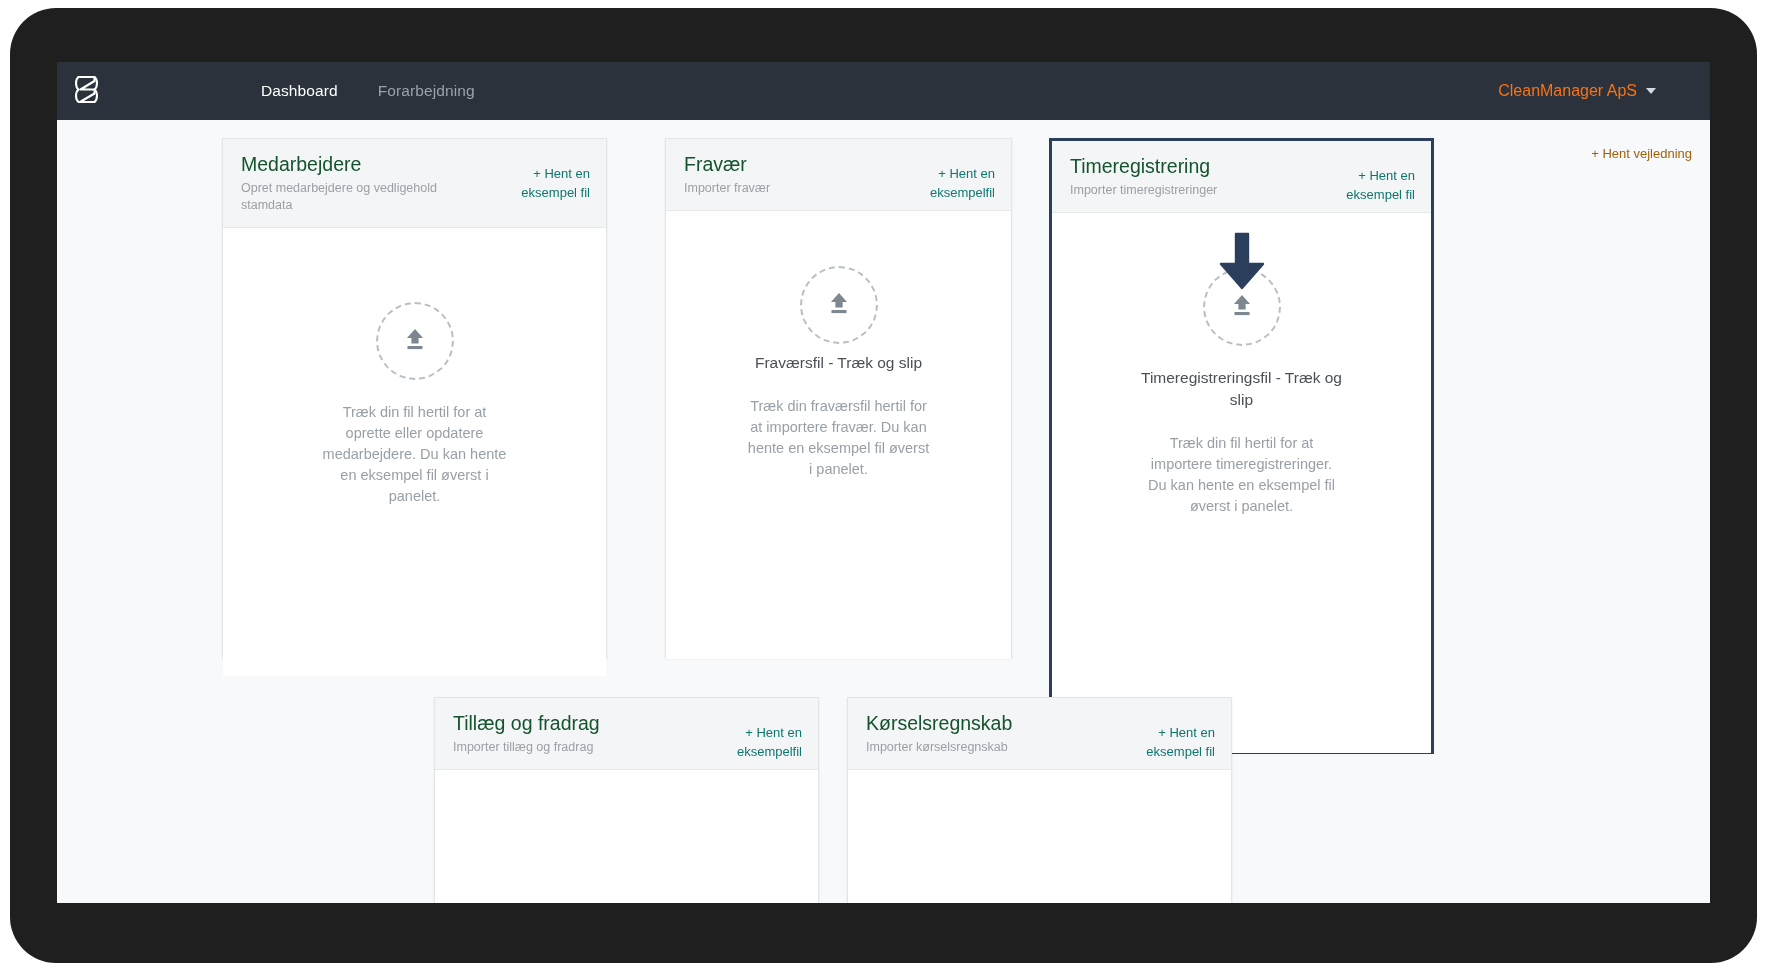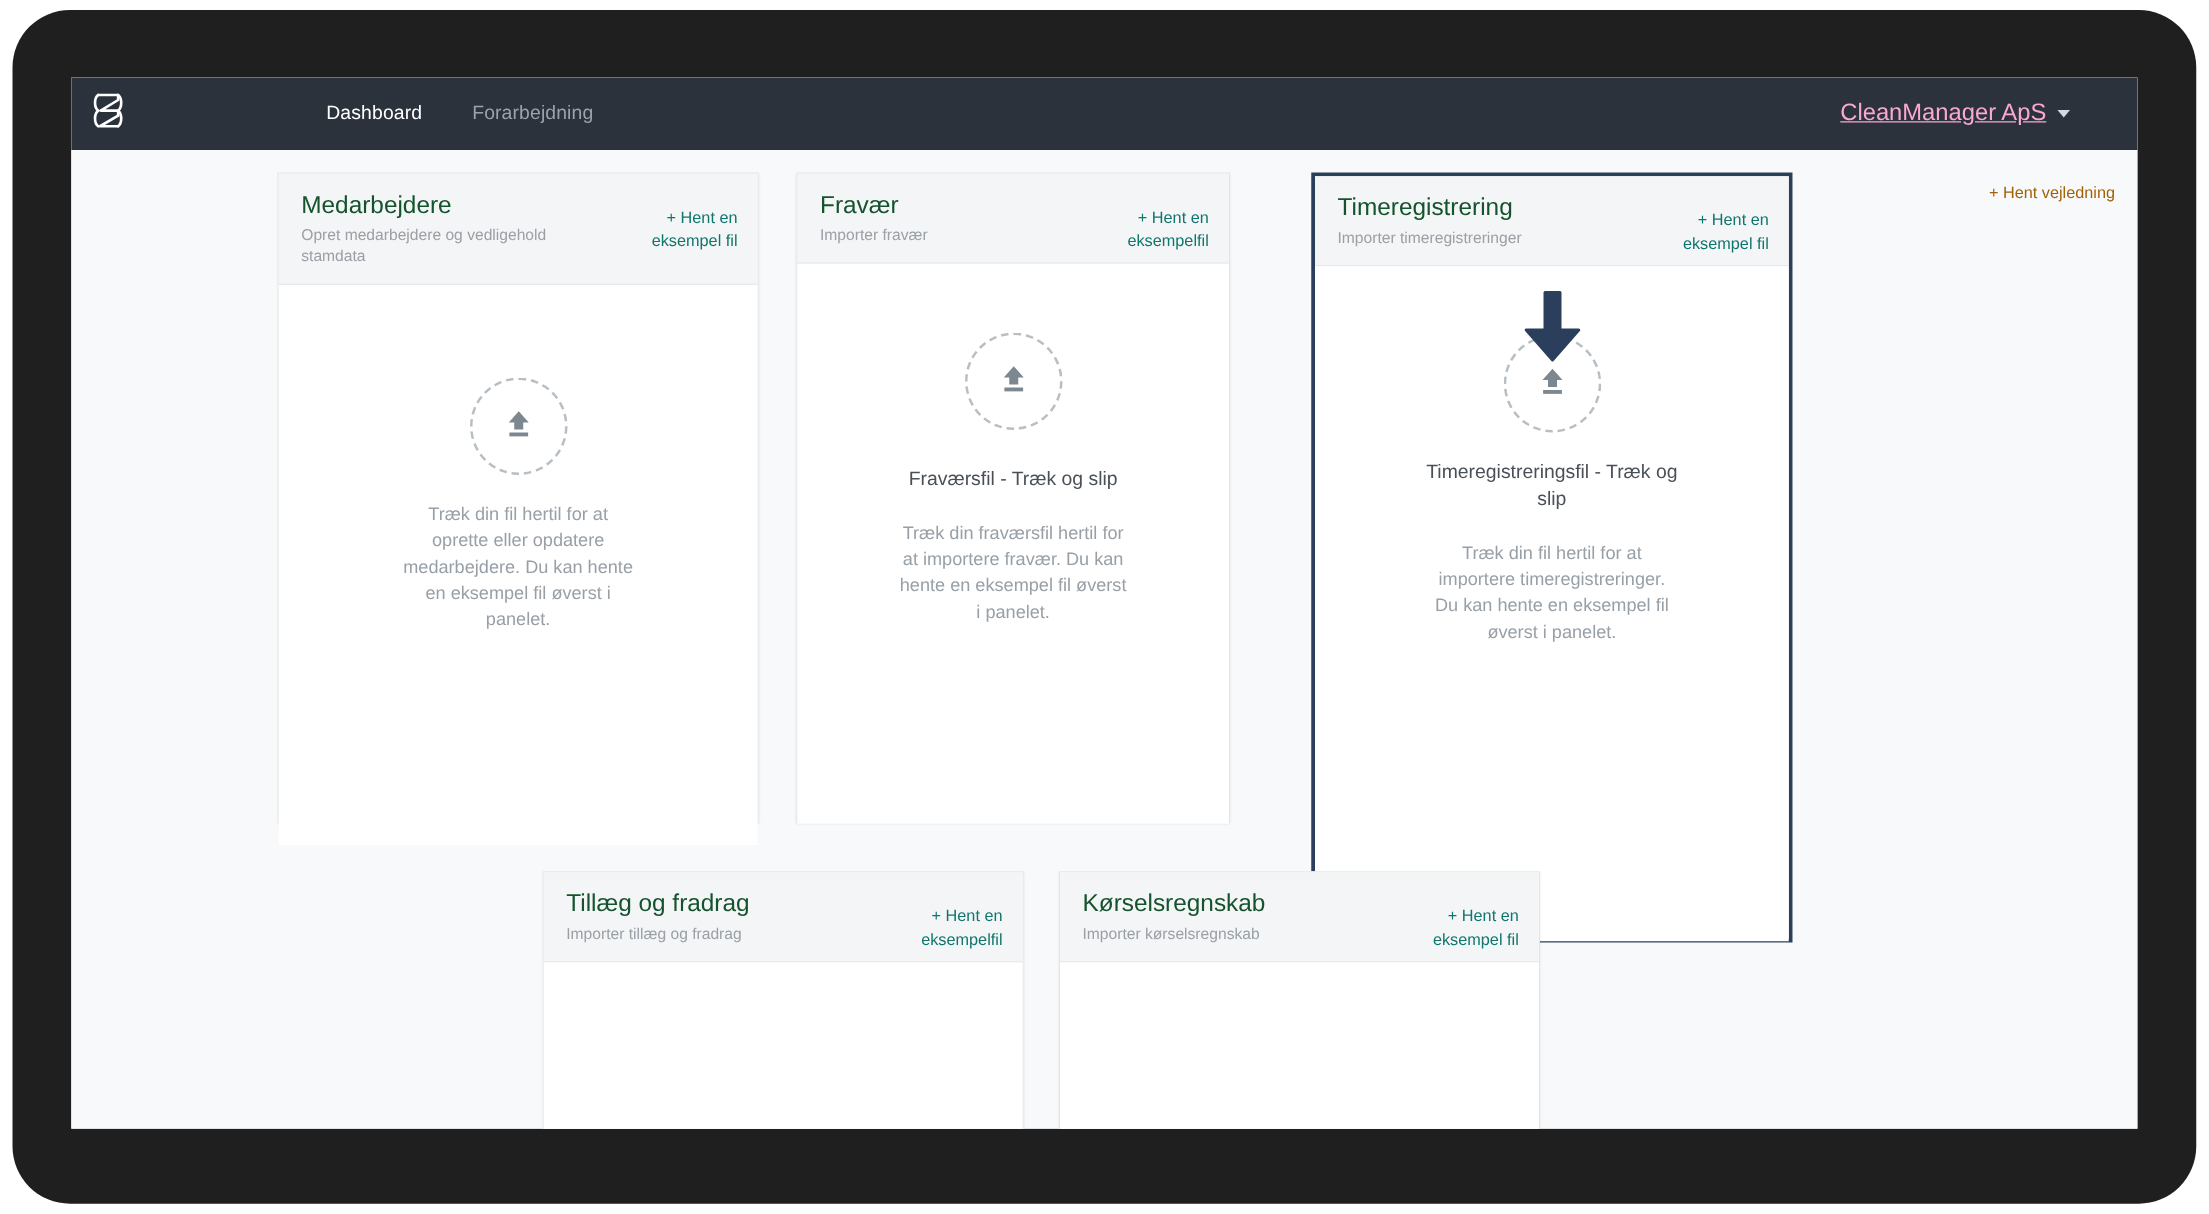--- a/index.html
+++ b/index.html
@@ -69,24 +69,23 @@
 
   .nav-right {
     margin-left: auto;
     margin-right: 54px;
     display: flex;
     align-items: center;
     gap: 9px;
     cursor: pointer;
   }
   .org-name {
-    font-size: 19px;
-    color: #f9a8d4;
+    font-size: 16px;
+    color: #f97316;
     white-space: nowrap;
-    text-decoration: underline;
   }
   .caret-down {
     width: 0; height: 0;
     border-left: 5px solid transparent;
     border-right: 5px solid transparent;
     border-top: 6px solid #d6dade;
   }
 
   
   #content {
@@ -251,37 +250,37 @@
                 <path d="M15 5 L23 14 H18.6 V19.5 H11.4 V14 H7 Z" fill="#7d878f"></path>
                 <rect x="7.5" y="22" width="15" height="3.1" fill="#7d878f"></rect>
               </svg>
             </span>
           </div>
           <div class="drop-desc" style="margin-top:22px;">Træk din fil hertil for at oprette eller opdatere medarbejdere. Du kan hente en eksempel fil øverst i panelet.</div>
         </div>
       </div>
     </div>
 
-    <div class="card" style="left:580px; top:18px; width:347px; height:520px;">
+    <div class="card" style="left:608px; top:18px; width:347px; height:520px;">
       <div class="card-header">
         <div class="card-title">Fravær</div>
         <div class="card-sub">Importer fravær</div>
         <span class="sample-link">+ Hent en eksempelfil</span>
       </div>
       <div class="card-body">
         <div class="drop-zone" style="margin-top:55px;">
           <div class="dash-circle">
             <span class="upload-glyph">
               <svg width="30" height="30" viewBox="0 0 30 30">
                 <path d="M15 5 L23 14 H18.6 V19.5 H11.4 V14 H7 Z" fill="#7d878f"></path>
                 <rect x="7.5" y="22" width="15" height="3.1" fill="#7d878f"></rect>
               </svg>
             </span>
           </div>
-          <div class="drop-title" style="margin-top:29px; max-width:230px;">Fraværsfil - Træk og slip</div>
+          <div class="drop-title" style="margin-top:8px; max-width:230px;">Fraværsfil - Træk og slip</div>
           <div class="drop-desc" style="margin-top:22px;">Træk din fraværsfil hertil for at importere fravær. Du kan hente en eksempel fil øverst i panelet.</div>
         </div>
       </div>
     </div>
 
     <div class="card active-drop" style="left:992px; top:18px; width:385px; height:616px;">
       <div class="card-header">
         <div class="card-title">Timeregistrering</div>
         <div class="card-sub">Importer timeregistreringer</div>
         <span class="sample-link">+ Hent en eksempel fil</span>

